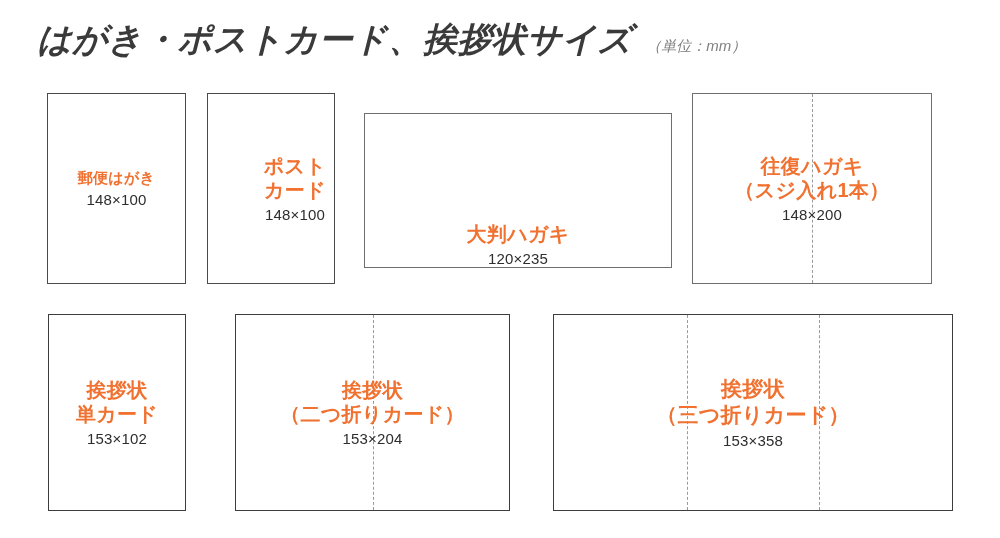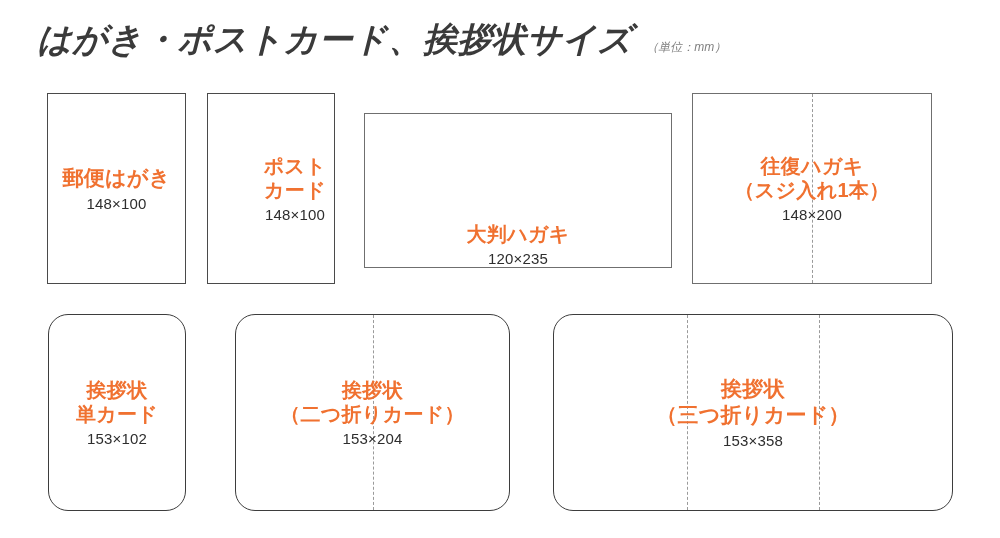--- a/index.html
+++ b/index.html
@@ -28,21 +28,21 @@
     font-style: italic;
   }
   .page-title {
     font-size: 34px;
     font-weight: bold;
     letter-spacing: 0.5px;
     color: #3a3a3a;
     line-height: 1;
   }
   .unit-note {
-    font-size: 12px;
+    font-size: 15px;
     color: #808080;
     margin-left: 14px;
     letter-spacing: 0px;
     line-height: 1;
     font-weight: normal;
   }
 
   
   .board {
     position: absolute;
@@ -57,21 +57,21 @@
     box-sizing: border-box;
     background: #ffffff;
     border: 1.4px solid #4a4a4a;
     display: flex;
     flex-direction: column;
     align-items: center;
     justify-content: center;
     overflow: hidden;
   }
   .card.rounded {
-    border-radius: 20px;
+    border-radius: 0;
     border-color: #3d3d3d;
   }
   .card.thin {
     border-color: #6f6f6f;
   }
 
   .card-label {
     color: #F07130;
     font-weight: bold;
     text-align: center;
@@ -79,21 +79,21 @@
     white-space: pre-line;
     letter-spacing: 0.3px;
   }
   .card-dims {
     color: #2e2e2e;
     text-align: center;
     margin-top: 4px;
     letter-spacing: 0.2px;
     font-weight: normal;
   }
-  .lbl-19 { font-size: 21px; }
+  .lbl-19 { font-size: 15px; }
   .lbl-20 { font-size: 20px; }
   .lbl-21 { font-size: 21px; }
   .dim-15 { font-size: 15px; }
 
   
   .fold {
     position: absolute;
     top: 0;
     bottom: 0;
     width: 0;

